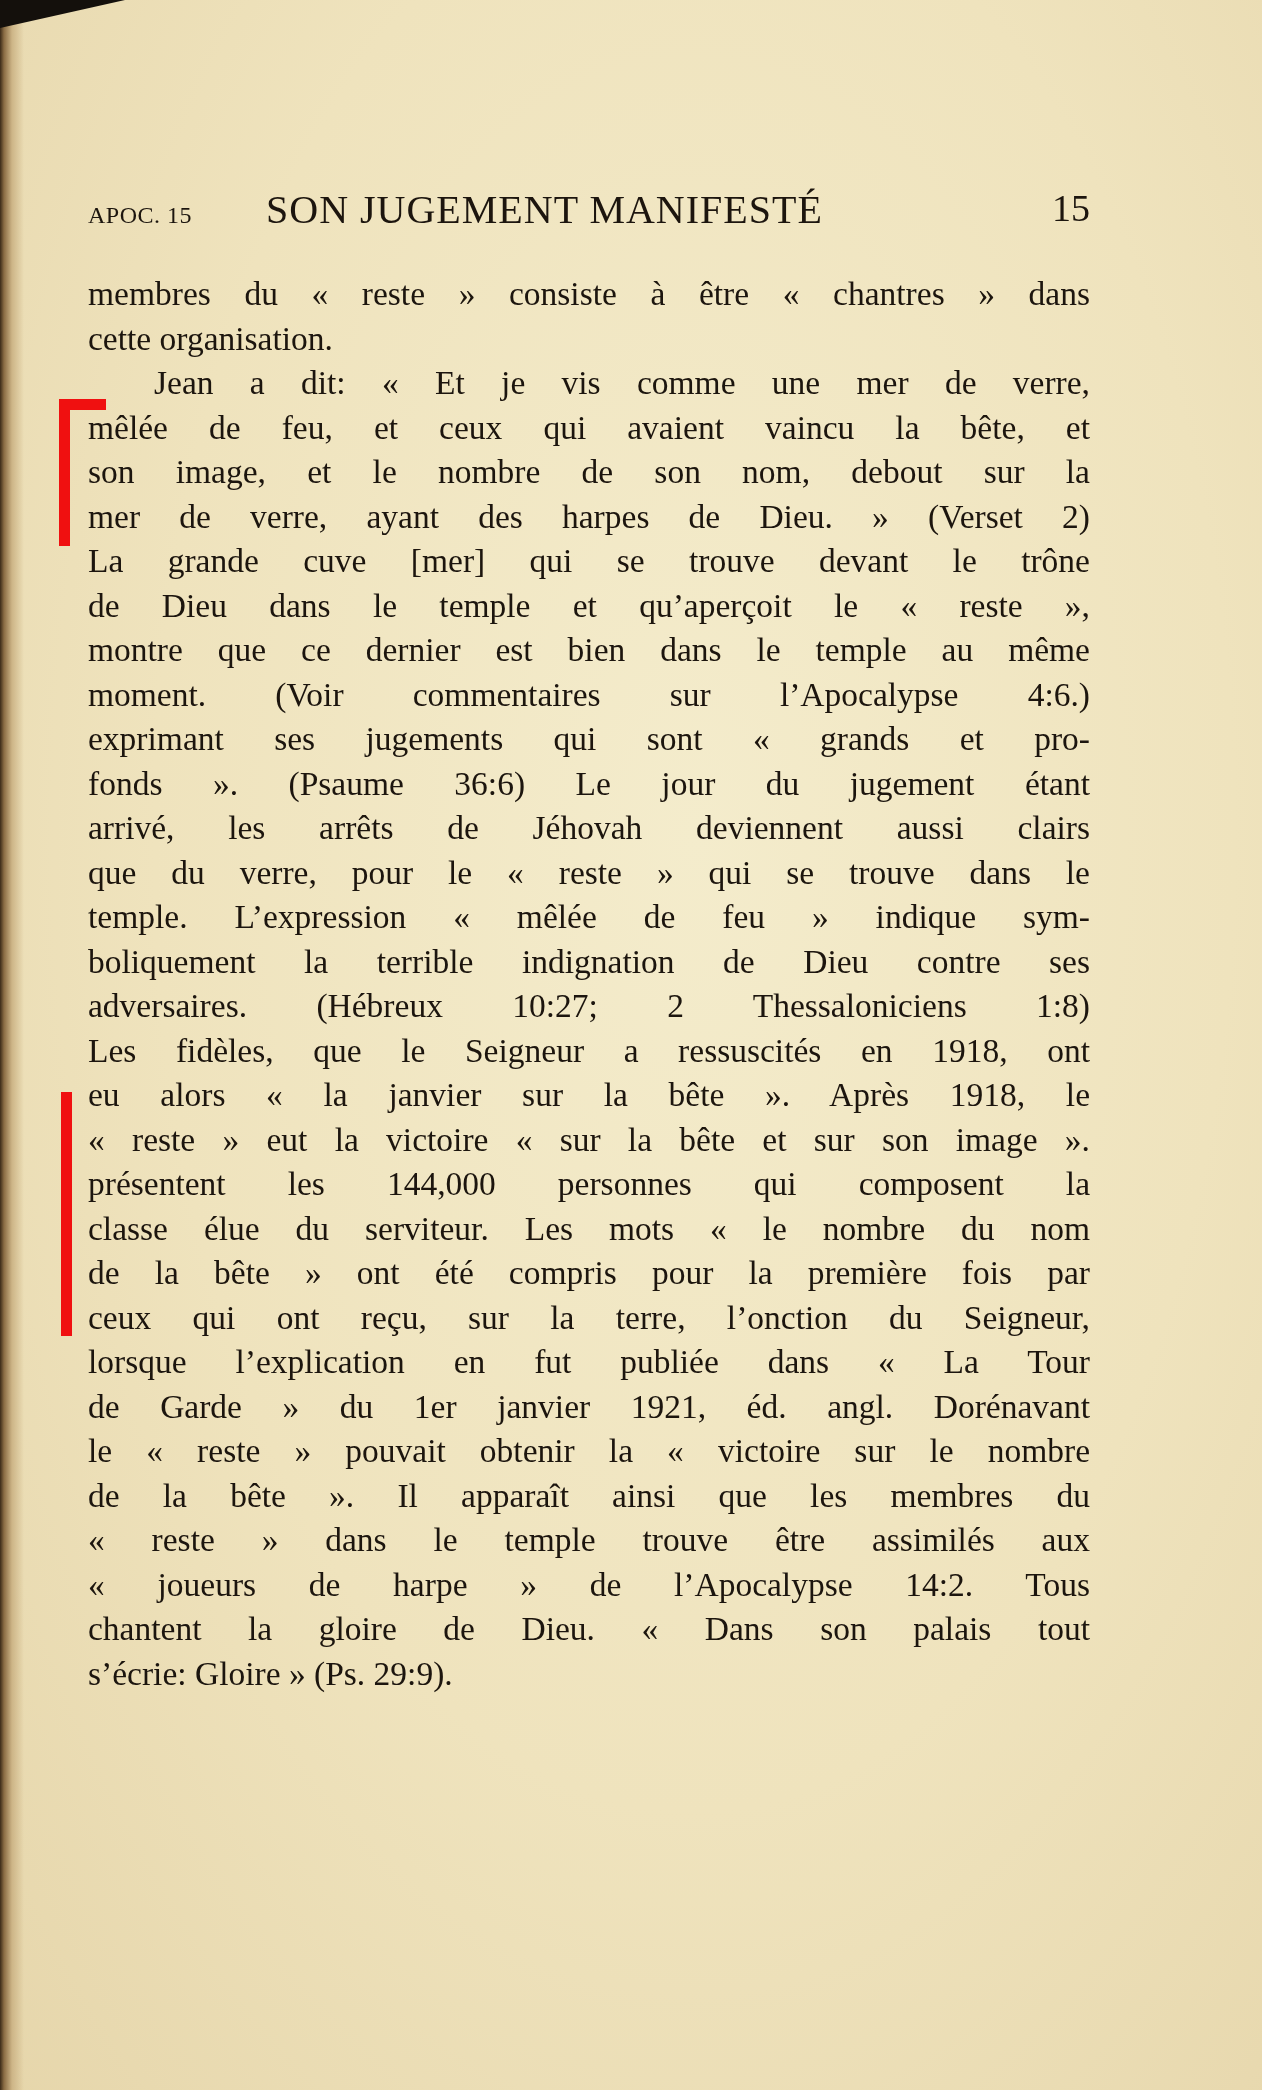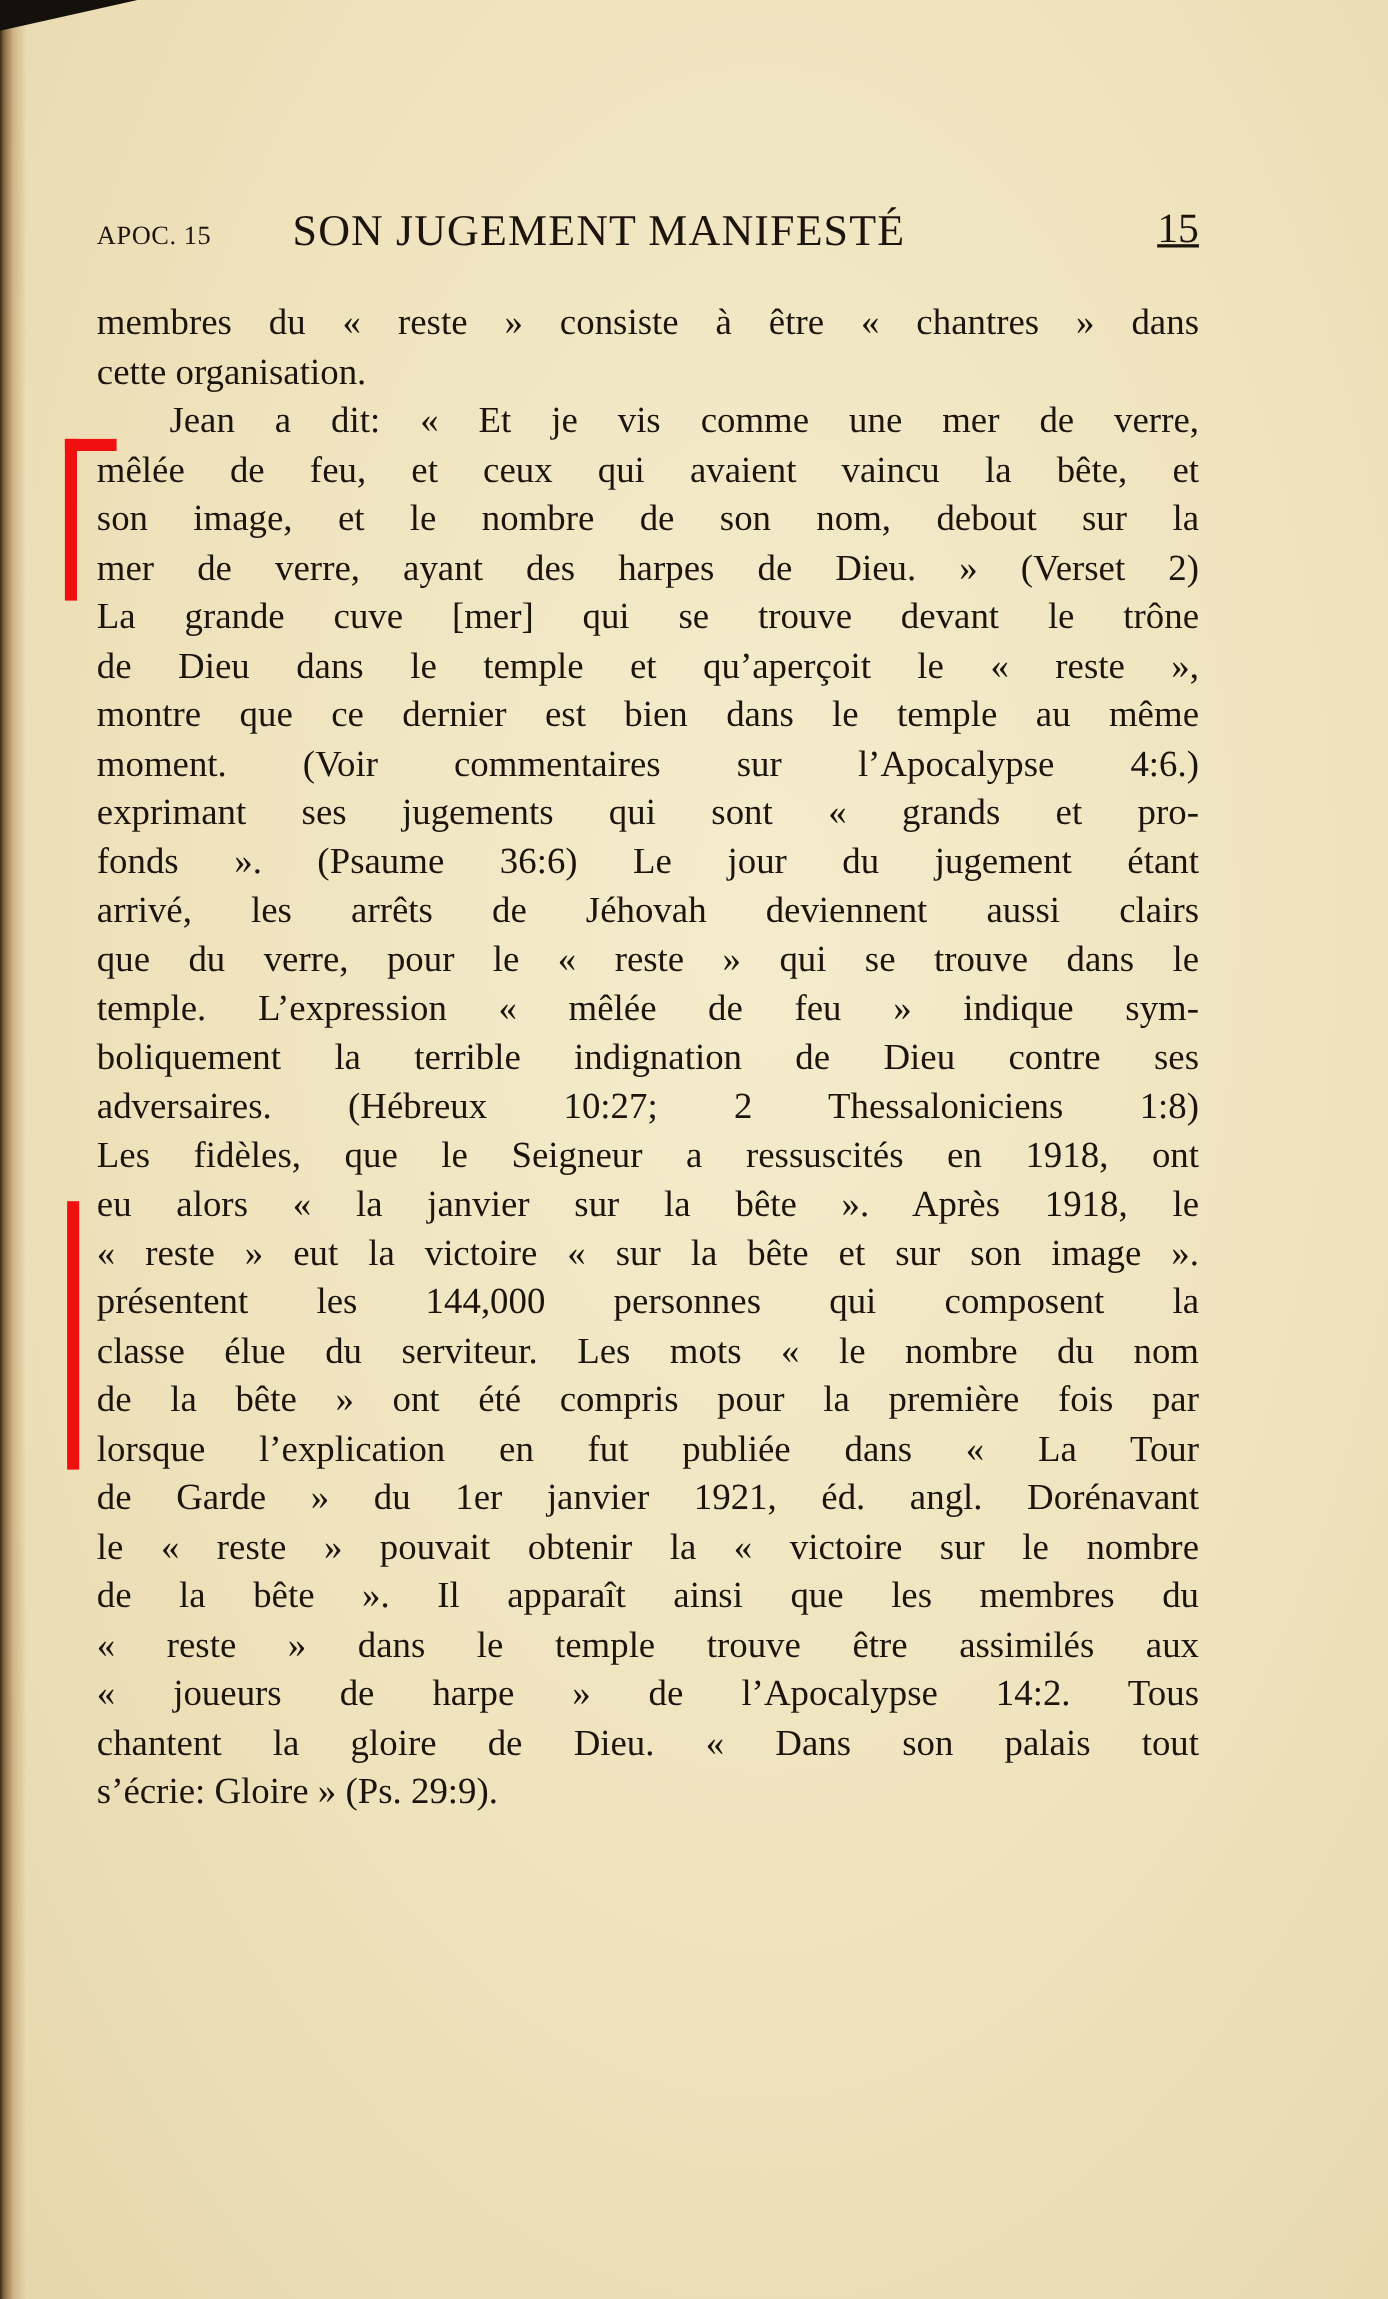--- a/index.html
+++ b/index.html
@@ -53,21 +53,20 @@
     .rh-center {
       position: absolute;
       left: 178px; top: 0;
       font-size: 40px;
       letter-spacing: 1px;
     }
     .rh-right {
       position: absolute;
       right: 0; top: 0;
       font-size: 38px;
-      text-decoration: underline;
     }
     .body-text {
       position: absolute;
       left: 88px;
       top: 272px;
       width: 1002px;
     }
     .line {
       height: 44.5px;
       line-height: 44.5px;
@@ -142,20 +141,21 @@
     <div class="line">que du verre, pour le « reste » qui se trouve dans le</div>
     <div class="line">temple. L’expression « mêlée de feu » indique sym-</div>
     <div class="line">boliquement la terrible indignation de Dieu contre ses</div>
     <div class="line">adversaires. (Hébreux 10:27; 2 Thessaloniciens 1:8)</div>
     <div class="line">Les fidèles, que le Seigneur a ressuscités en 1918, ont</div>
     <div class="line">eu alors « la janvier sur la bête ». Après 1918, le</div>
     <div class="line">« reste » eut la victoire « sur la bête et sur son image ».</div>
     <div class="line">présentent les 144,000 personnes qui composent la</div>
     <div class="line">classe élue du serviteur. Les mots « le nombre du nom</div>
     <div class="line">de la bête » ont été compris pour la première fois par</div>
+    <div class="line">ceux qui ont reçu, sur la terre, l’onction du Seigneur,</div>
     <div class="line">lorsque l’explication en fut publiée dans « La Tour</div>
     <div class="line">de Garde » du 1er janvier 1921, éd. angl. Dorénavant</div>
     <div class="line">le « reste » pouvait obtenir la « victoire sur le nombre</div>
     <div class="line">de la bête ». Il apparaît ainsi que les membres du</div>
     <div class="line">« reste » dans le temple trouve être assimilés aux</div>
     <div class="line">« joueurs de harpe » de l’Apocalypse 14:2. Tous</div>
     <div class="line">chantent la gloire de Dieu. « Dans son palais tout</div>
     <div class="line last">s’écrie: Gloire » (Ps. 29:9).</div>
   </div>
 </div>

